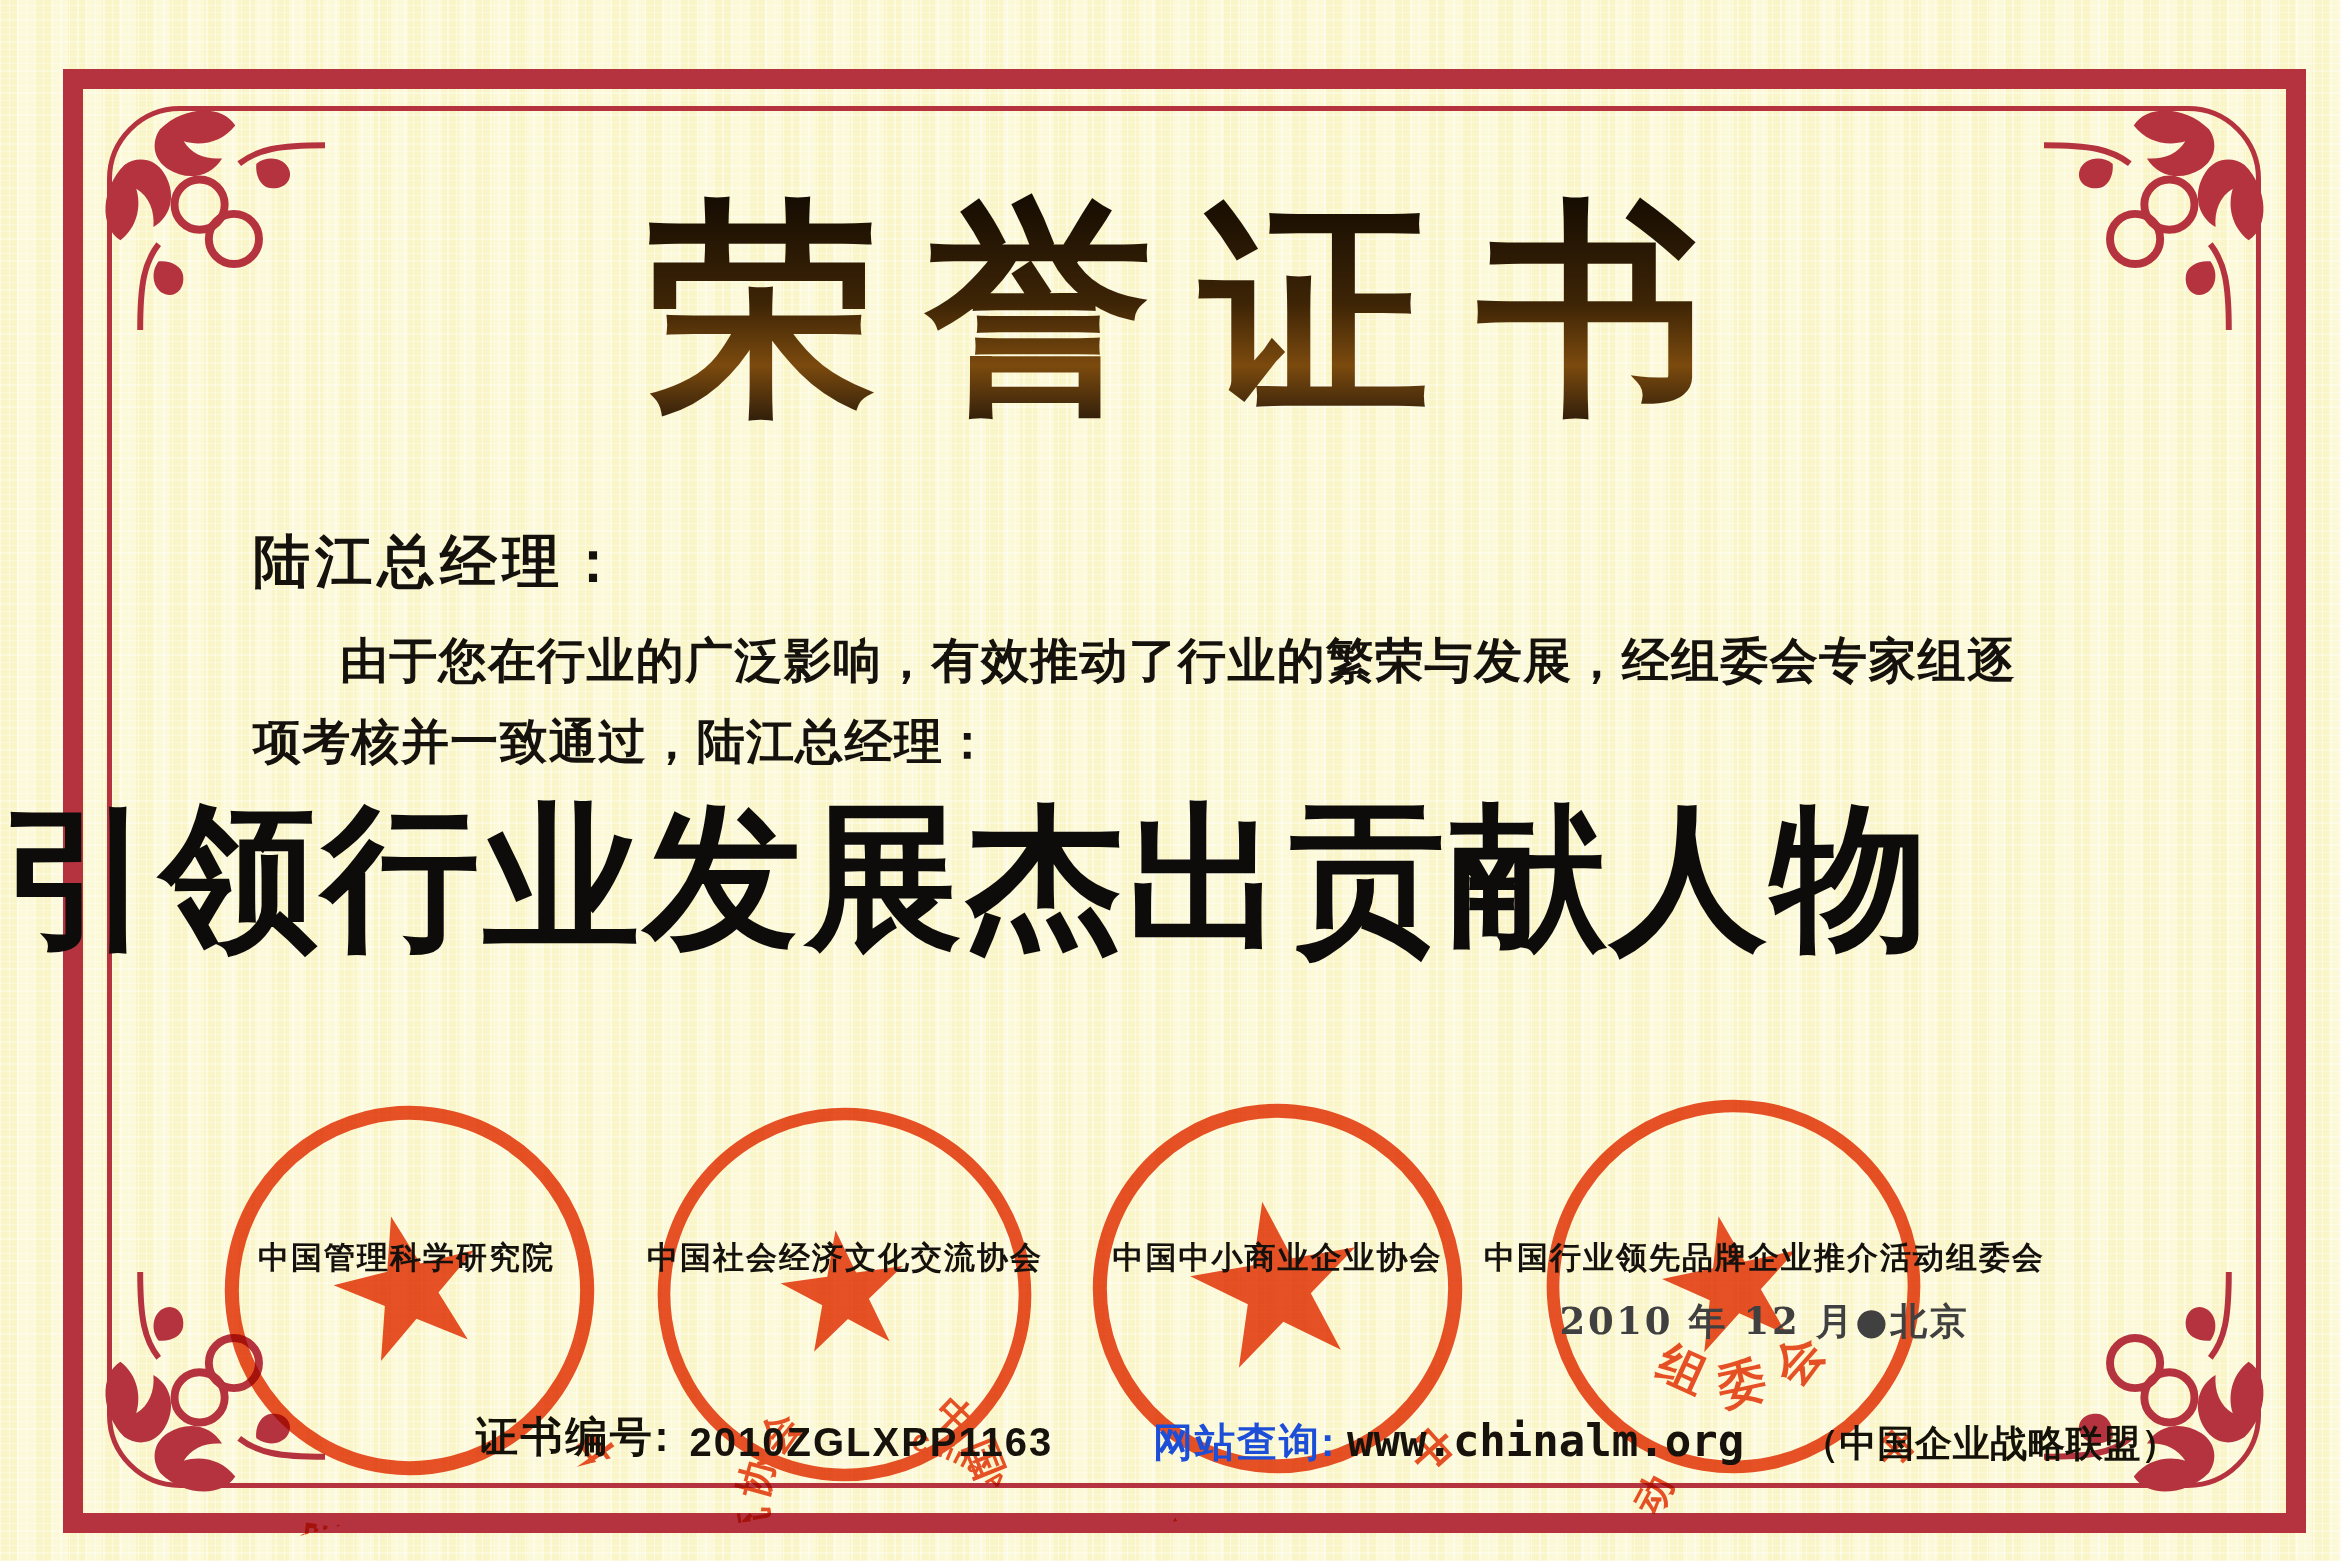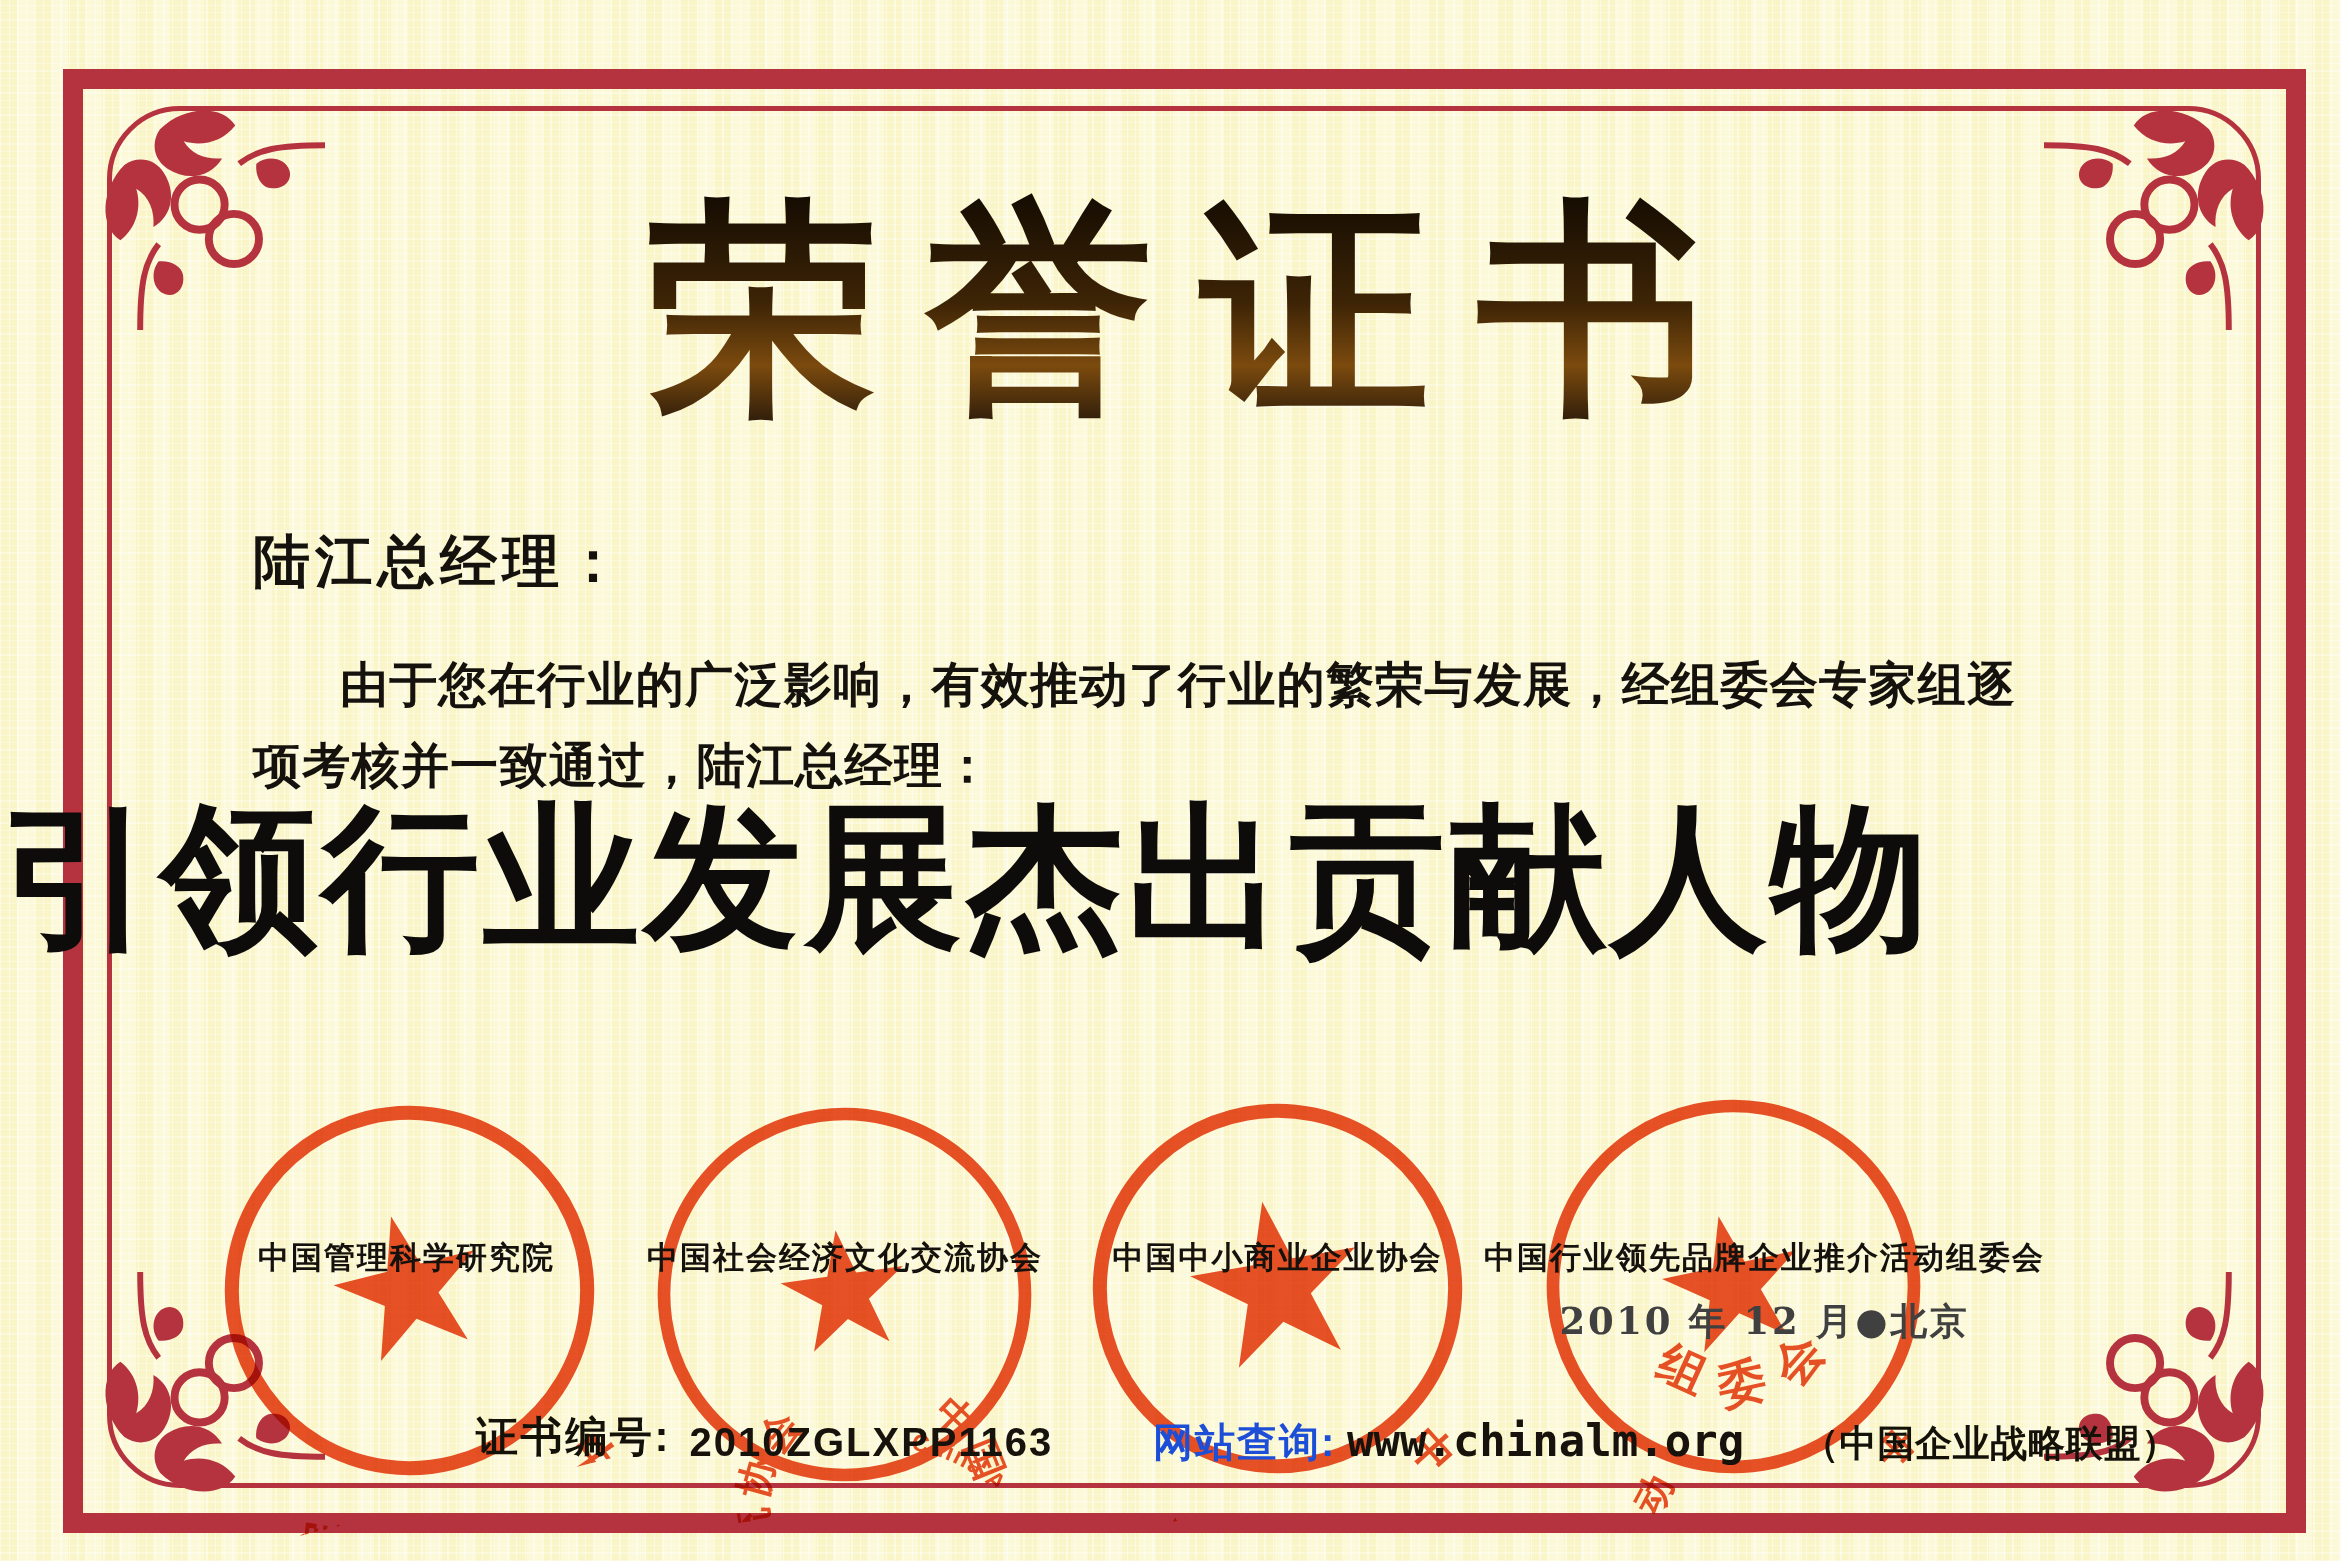--- a/index.html
+++ b/index.html
@@ -36,21 +36,21 @@
     text-align:center;font-family:"DejaVu Serif",serif;font-weight:700;
     font-size:228px;line-height:1.15;letter-spacing:48px;text-indent:48px;
     background:linear-gradient(180deg,#160d02 8%,#3d2406 48%,#7b4a0e 72%,#27190a 96%);
     -webkit-background-clip:text;background-clip:text;color:transparent;
     z-index:3;
   }
   .addressee{
     position:absolute;left:253px;top:524px;
     font-size:57px;font-weight:700;color:#15120e;letter-spacing:5.3px;z-index:3;
   }
-  .body-line{position:absolute;font-size:48px;font-weight:700;color:#15120e;letter-spacing:1.3px;z-index:3;white-space:nowrap;margin-top:24px;}
+  .body-line{position:absolute;font-size:48px;font-weight:700;color:#15120e;letter-spacing:1.3px;z-index:3;white-space:nowrap;}
   .body-line.l1{left:340px;top:629px;}
   .body-line.l2{left:253px;top:710px;}
   .award-title{
     position:absolute;left:0;top:792px;width:100%;margin:0;
     text-align:left;font-size:157px;font-weight:900;color:#0e0c0a;
     letter-spacing:4px;line-height:1.1;z-index:3;white-space:nowrap;
   }
   .seal{position:absolute;width:423px;height:423px;z-index:2;opacity:.94;mix-blend-mode:multiply;}
   .seal text{font-family:"Liberation Sans",sans-serif;font-weight:700;}
   .seal.s1{left:198px;top:1079px;transform:rotate(-14deg);}

